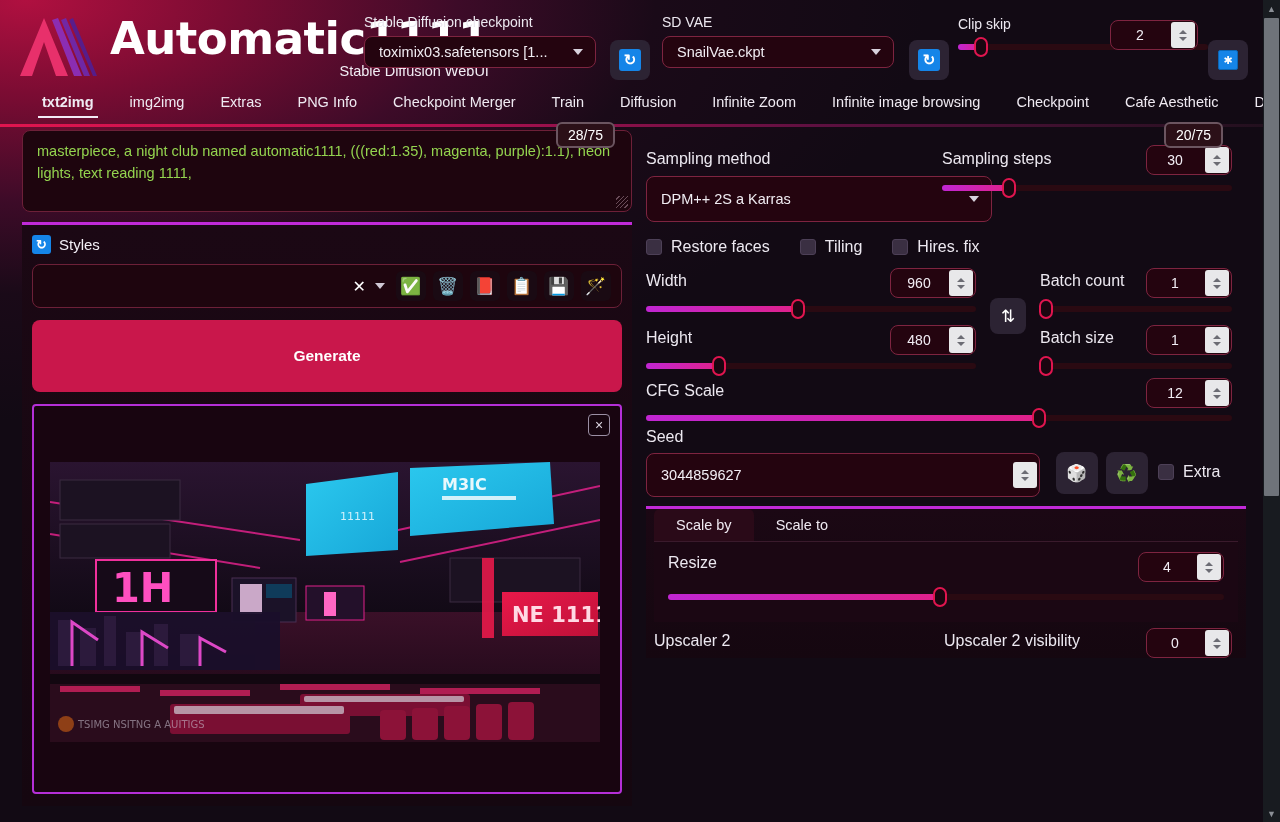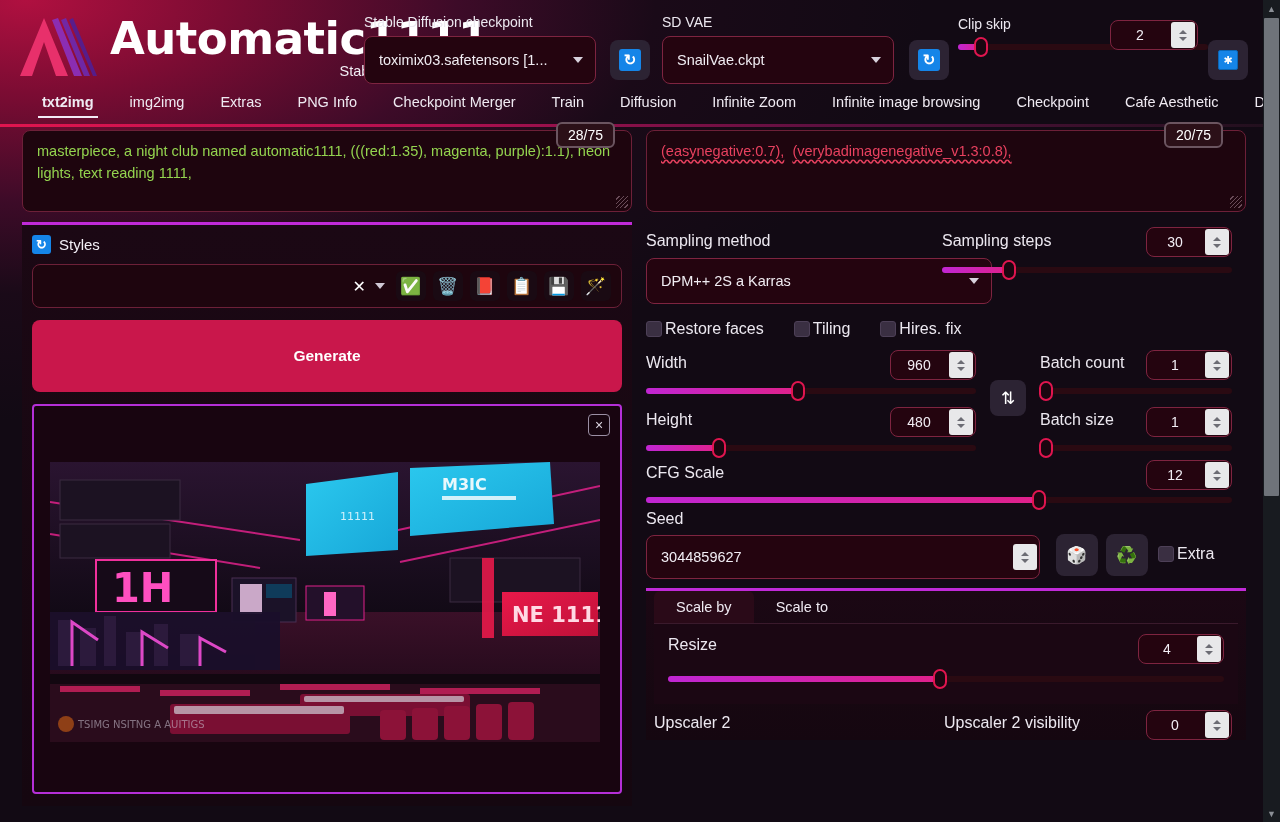--- a/index.html
+++ b/index.html
@@ -44,21 +44,21 @@
   }
   .hdr-field { position: absolute; }
   .hdr-label {
     font-size: 14px; color: #ece8f0; margin-bottom: 6px; display: block;
   }
   .dropdown {
     position: relative;
     background: #24040f;
     border: 1px solid #7e2440;
     border-radius: 8px;
-    height: 48px;
+    height: 32px;
     display: flex; align-items: center;
     padding: 0 30px 0 14px;
     color: #f0ecf2; font-size: 14.5px;
     white-space: nowrap; overflow: hidden;
     cursor: pointer;
   }
   .dropdown .caret {
     position: absolute; right: 12px; top: 50%; transform: translateY(-50%);
     width: 0; height: 0;
     border-left: 5px solid transparent; border-right: 5px solid transparent;
@@ -204,21 +204,21 @@
   .gal-close {
     position: absolute; right: 10px; top: 8px; width: 22px; height: 22px;
     border: 1px solid #9b8fa4; border-radius: 4px; color: #ddd6e2;
     display: flex; align-items: center; justify-content: center; font-size: 14px;
     cursor: pointer; z-index: 3; background: rgba(20,6,14,.5);
   }
   .gal-img { position: absolute; left: 16px; top: 56px; width: 550px; height: 280px; overflow: hidden; }
   
   .lbl { font-size: 16px; color: #ece8f0; }
   .row { display: flex; align-items: center; }
-  .checkrow { display: flex; align-items: center; gap: 3px; }
+  .checkrow { display: flex; align-items: center; gap: 9px; }
   .cbox {
     width: 16px; height: 16px; border-radius: 3px;
     background: #3a2f42; border: 1px solid #4d4057; cursor: pointer;
   }
   .tabs2 { display: flex; gap: 0; border-bottom: 1px solid #3a1a2c; }
   .tab2 {
     padding: 8px 22px; font-size: 14.5px; color: #efeaf2; cursor: pointer;
     border-radius: 6px 6px 0 0;
   }
   .tab2.active { background: #2a0a18; font-weight: 400; }
@@ -477,25 +477,20 @@
                 <text x="28" y="266" fill="#cdc6d4" font-size="10" font-family="DejaVu Sans, sans-serif">TSIMG NSITNG A AUITIGS</text>
               </g>
             </svg>
           </div>
         </div>
       </div>
     </div>
 
     <div class="colR">
       <div class="token-badge" style="left:518px; top:-8px;">20/75</div>
-      <div class="prompt-box neg">
-        <span class="spell">(easynegative:0.7),</span>&nbsp;
-        <span class="spell">(verybadimagenegative_v1.3:0.8),</span>
-        <span class="resize-grip"></span>
-      </div>
 
       <div style="margin-top:20px; position:relative; height:74px;">
         <span class="lbl">Sampling method</span>
         <div class="dropdown" style="width:346px; margin-top:8px; height:46px; border-radius:8px;">
           <span>DPM++ 2S a Karras</span>
           <span class="caret"></span>
         </div>
         <span class="lbl" style="position:absolute; left:296px; top:0;">Sampling steps</span>
         <div class="numfield" style="position:absolute; left:500px; top:-5px; width:86px;">
           <span class="val">30</span>

